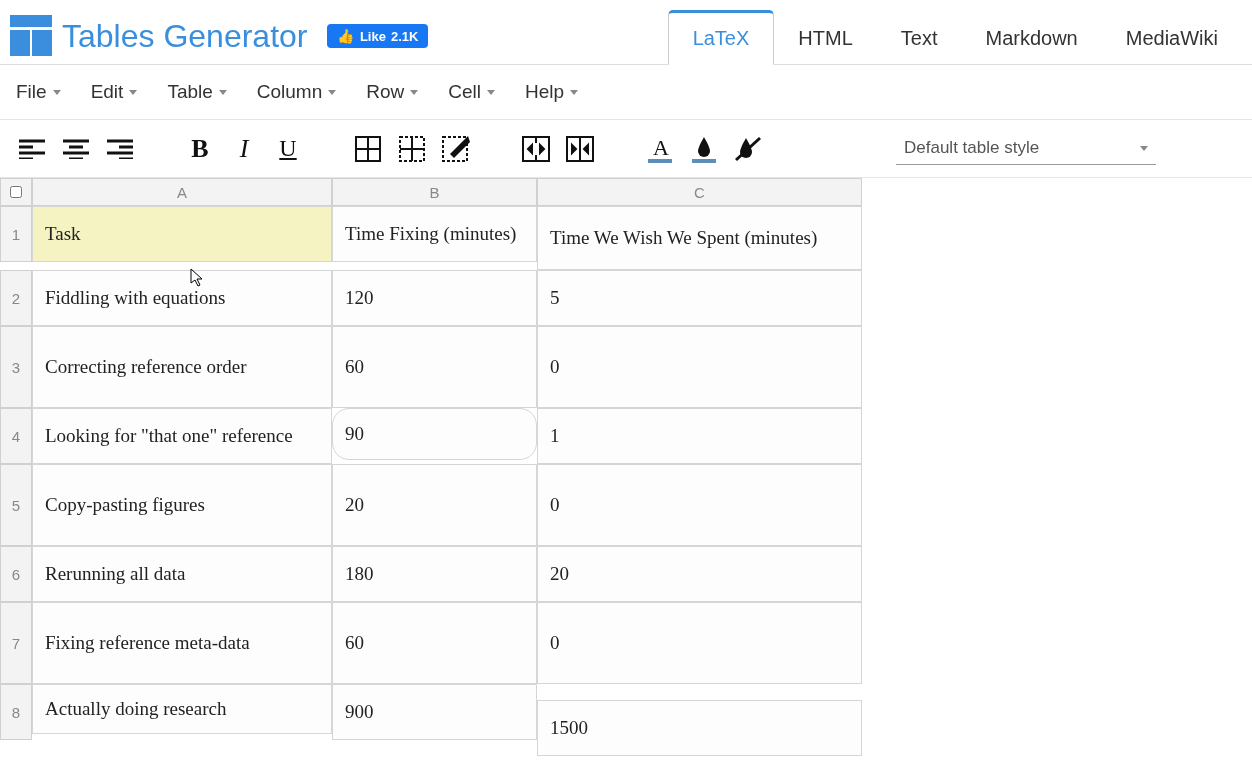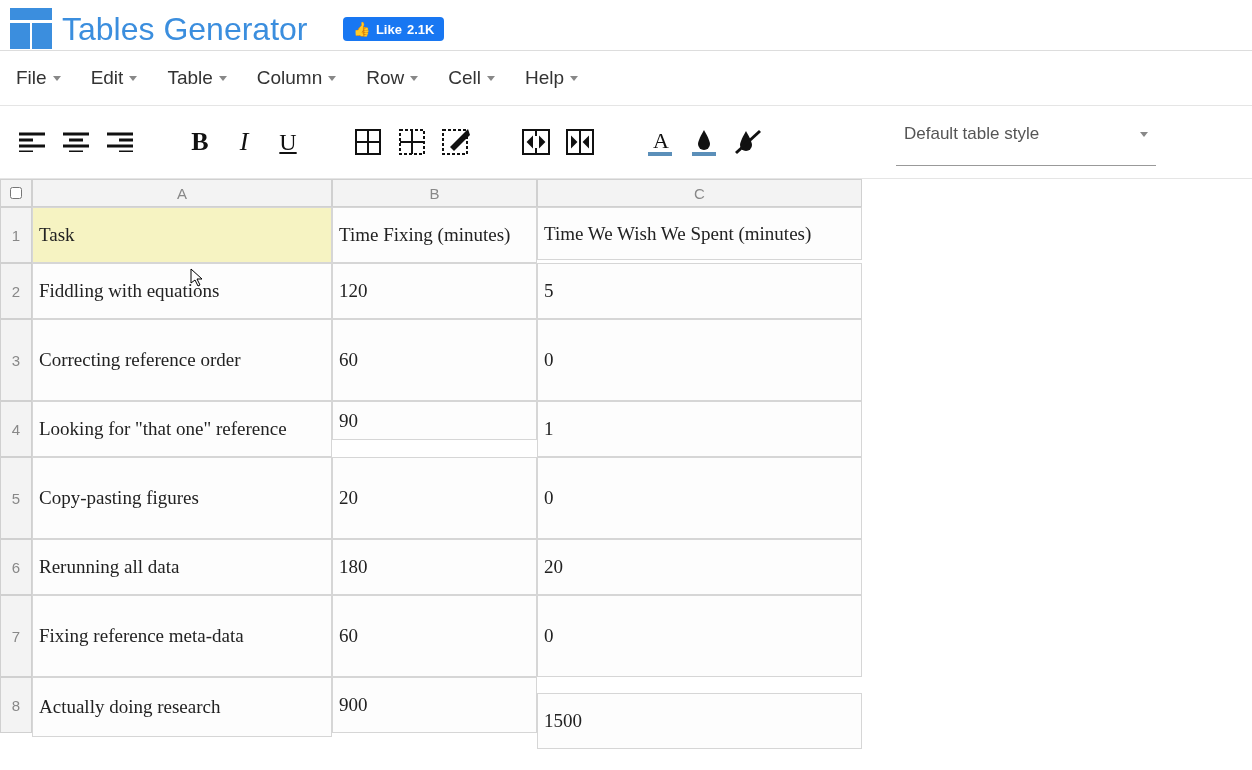--- a/index.html
+++ b/index.html
@@ -5,47 +5,47 @@
 * { box-sizing: border-box; margin: 0; padding: 0; }
 body { font-family: Arial, Helvetica, sans-serif; font-size: 14px; color: #333; background: #fff; width: 1252px; }
 
 
 .header { display: flex; align-items: center; padding: 8px 10px 0 10px; border-bottom: 1px solid #ddd; }
 .logo-icon { width: 42px; height: 42px; display: flex; flex-wrap: wrap; gap: 2px; margin-right: 10px; }
 .logo-icon span { background: #3b8ede; }
 .logo-icon .t1 { width: 42px; height: 12px; }
 .logo-icon .t2 { width: 20px; height: 26px; }
 .logo-icon .t3 { width: 20px; height: 26px; }
-.site-title { font-size: 32px; font-weight: 300; color: #3b8ede; margin-right: 36px; }
+.site-title { font-size: 32px; font-weight: 300; color: #3b8ede; margin-right: 20px; }
 .fb-like { background: #1877f2; color: #fff; border-radius: 4px; padding: 4px 10px; font-size: 13px; font-weight: bold; display: flex; align-items: center; gap: 5px; cursor: pointer; }
 .fb-like .thumb { font-size: 14px; }
 .tabs { margin-left: auto; display: flex; align-items: flex-end; height: 56px; }
 .tab { padding: 14px 24px; font-size: 20px; color: #333; cursor: pointer; font-weight: 400; }
 .tab.active { border: 1px solid #ccc; border-top: 3px solid #3b8ede; border-bottom: 1px solid #fff; border-radius: 5px 5px 0 0; color: #3b8ede; margin-bottom: -1px; background: #fff; }
 
 
 .menubar { display: flex; gap: 30px; padding: 16px 16px; border-bottom: 1px solid #e5e5e5; }
 .menu-item { font-size: 19px; color: #333; cursor: pointer; display: flex; align-items: center; gap: 6px; }
 .caret { width: 0; height: 0; border-left: 4px solid transparent; border-right: 4px solid transparent; border-top: 5px solid #888; }
 
 
 .toolbar { display: flex; align-items: center; gap: 12px; padding: 12px 16px; border-bottom: 1px solid #e5e5e5; }
 .tool-btn { width: 32px; height: 32px; display: flex; align-items: center; justify-content: center; cursor: pointer; color: #111; }
 .tool-sep { width: 24px; }
-.style-select { margin-left: auto; border-bottom: 1px solid #999; padding: 6px 40px 21px 8px; font-size: 17px; color: #555; cursor: pointer; position: relative; min-width: 260px; margin-right: 80px; }
+.style-select { margin-left: auto; border-bottom: 1px solid #999; padding: 6px 40px 6px 8px; font-size: 17px; color: #555; cursor: pointer; position: relative; min-width: 260px; margin-right: 80px; }
 .style-select .caret { position: absolute; right: 8px; top: 14px; }
 
 
 .sheet { display: flex; }
 .corner { width: 32px; height: 28px; border: 1px solid #d0d0d0; background: #f3f3f3; display:flex;align-items:center;justify-content:center; }
 .corner input { width:12px; height:12px; }
 .col-headers { display: flex; }
 .col-h { height: 28px; border: 1px solid #d0d0d0; background: #f3f3f3; display:flex; align-items:center; justify-content:center; color:#888; font-size:15px; cursor:pointer; }
 .row-h { width: 32px; border: 1px solid #d0d0d0; background: #f3f3f3; display:flex; align-items:center; justify-content:center; color:#888; font-size:15px; cursor:pointer; }
-.cell { border: 1px solid #d6d6d6; background: #fdfdfd; padding: 14px 6px; font-family: Georgia, 'Times New Roman', serif; font-size: 19px; color: #222; cursor: cell; display:flex; align-items:center;}
+.cell { border: 1px solid #d6d6d6; background: #fdfdfd; padding: 14px 12px; font-family: Georgia, 'Times New Roman', serif; font-size: 19px; color: #222; cursor: cell; display:flex; align-items:center;}
 .cell.selected { background: #f6f3c2; }
 .colA { width: 300px; }
 .colB { width: 205px; }
 .colC { width: 325px; }
 
 .cursor-ptr { position:absolute; left:190px; top:268px; pointer-events:none; font-size:16px; color:#000;}
 </style>
 </head>
 <body>
 
@@ -54,20 +54,27 @@
     <span class="t1"></span>
       <span class="t2"></span>
       <span class="t3"></span>
   </div>
   <div class="site-title">Tables Generator</div>
   <div class="fb-like">
     <span class="thumb">👍</span>
     <span>Like</span>
     <span>2.1K</span>
   </div>
+  <div class="tabs" id="tabs">
+      <div class="tab active">LaTeX</div>
+      <div class="tab">HTML</div>
+      <div class="tab">Text</div>
+      <div class="tab">Markdown</div>
+      <div class="tab">MediaWiki</div>
+    </div>
 </div>
 
 <div class="menubar" id="menubar">
     <div class="menu-item">
       <span>File</span>
       <span class="caret"></span>
     </div>
     <div class="menu-item">
       <span>Edit</span>
       <span class="caret"></span>
@@ -180,38 +187,38 @@
         <div class="col-h" style="width: 300px;">A</div>
         <div class="col-h" style="width: 205px;">B</div>
         <div class="col-h" style="width: 325px;">C</div>
       </div>
   </div>
   <div id="gridbody">
       <div class="sheet">
         <div class="row-h" style="height: 56px;">1</div>
         <div class="cell colA selected" style="height: 56px;">Task</div>
         <div class="cell colB" style="height: 56px;">Time Fixing (minutes)</div>
-        <div class="cell colC" style="height: 53px;">Time We Wish We Spent (minutes)</div>
+        <div class="cell colC" style="height: 64px;">Time We Wish We Spent (minutes)</div>
       </div>
       <div class="sheet">
         <div class="row-h" style="height: 56px;">2</div>
         <div class="cell colA" style="height: 56px;">Fiddling with equations</div>
         <div class="cell colB" style="height: 56px; text-align: center;">120</div>
         <div class="cell colC" style="height: 56px;">5</div>
       </div>
       <div class="sheet">
         <div class="row-h" style="height: 82px;">3</div>
         <div class="cell colA" style="height: 82px; font-family: Liberation Serif, serif;">Correcting reference order</div>
         <div class="cell colB" style="height: 82px;">60</div>
         <div class="cell colC" style="height: 82px;">0</div>
       </div>
       <div class="sheet">
         <div class="row-h" style="height: 56px;">4</div>
         <div class="cell colA" style="height: 56px;">Looking for "that one" reference</div>
-        <div class="cell colB" style="height: 39px;">90</div>
+        <div class="cell colB" style="height: 52px; border-radius: 17px;">90</div>
         <div class="cell colC" style="height: 56px;">1</div>
       </div>
       <div class="sheet">
         <div class="row-h" style="height: 82px;">5</div>
         <div class="cell colA" style="height: 82px;">Copy-pasting figures</div>
         <div class="cell colB" style="height: 82px;">20</div>
         <div class="cell colC" style="height: 82px;">0</div>
       </div>
       <div class="sheet">
         <div class="row-h" style="height: 56px;">6</div>
@@ -220,21 +227,21 @@
         <div class="cell colC" style="height: 56px;">20</div>
       </div>
       <div class="sheet">
         <div class="row-h" style="height: 82px;">7</div>
         <div class="cell colA" style="height: 82px;">Fixing reference meta-data</div>
         <div class="cell colB" style="height: 82px;">60</div>
         <div class="cell colC" style="height: 82px;">0</div>
       </div>
       <div class="sheet">
         <div class="row-h" style="height: 56px;">8</div>
-        <div class="cell colA" style="height: 60px;">Actually doing research</div>
+        <div class="cell colA" style="height: 50px;">Actually doing research</div>
         <div class="cell colB" style="height: 56px;">900</div>
         <div class="cell colC" style="height: 56px; margin-top: 16px;">1500</div>
       </div>
     </div>
 </div>
 
 <div class="cursor-ptr">
   <svg width="14" height="20" viewBox="0 0 14 20">
       <path d="M1 1 L1 15 L5 12 L8 18 L10 17 L7 11 L12 11 Z" fill="#fff" stroke="#000" stroke-width="1"></path>
     </svg>

